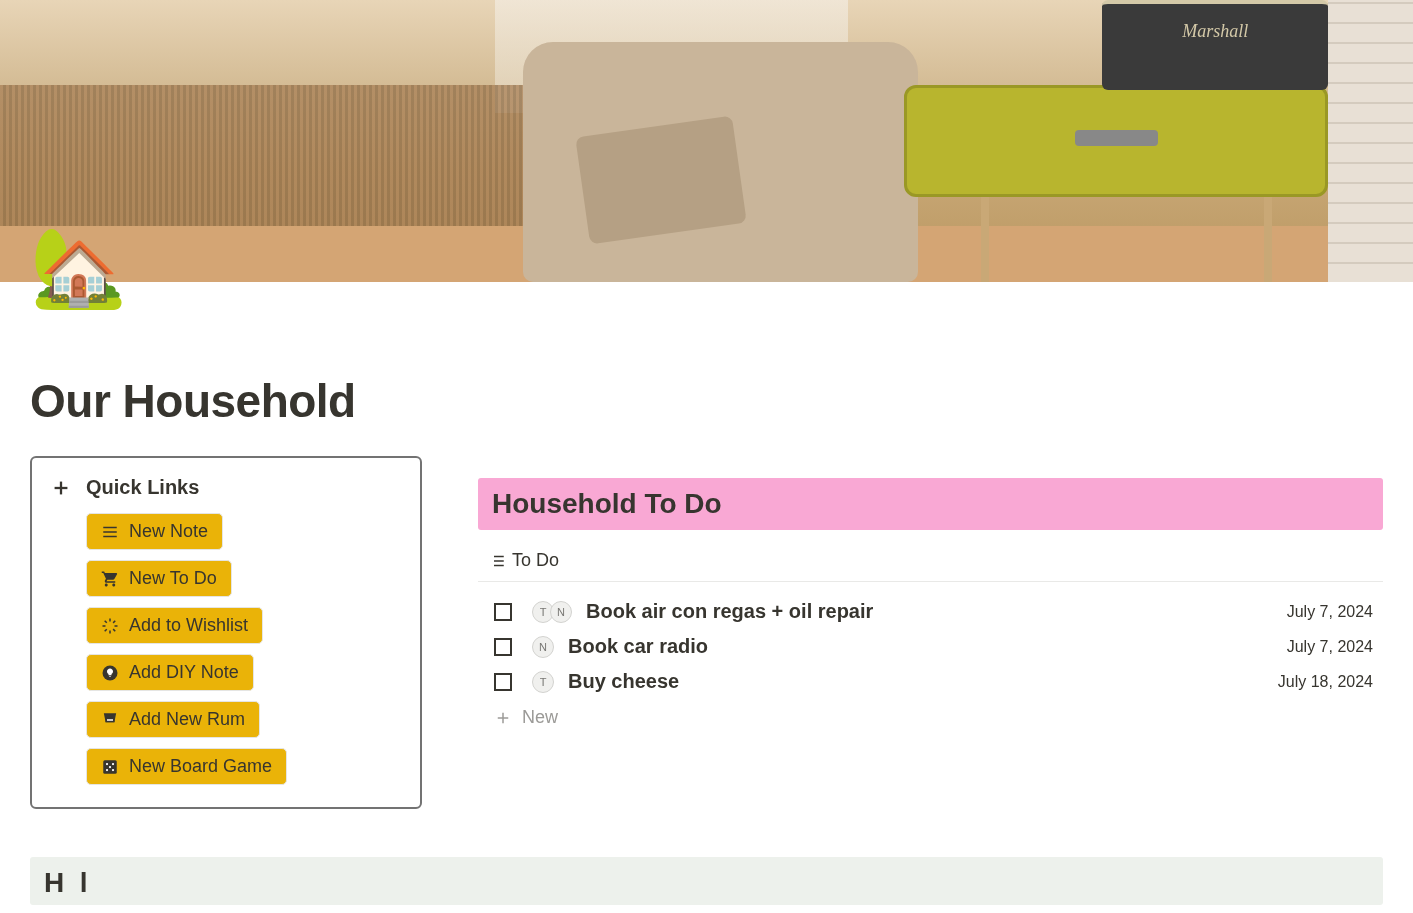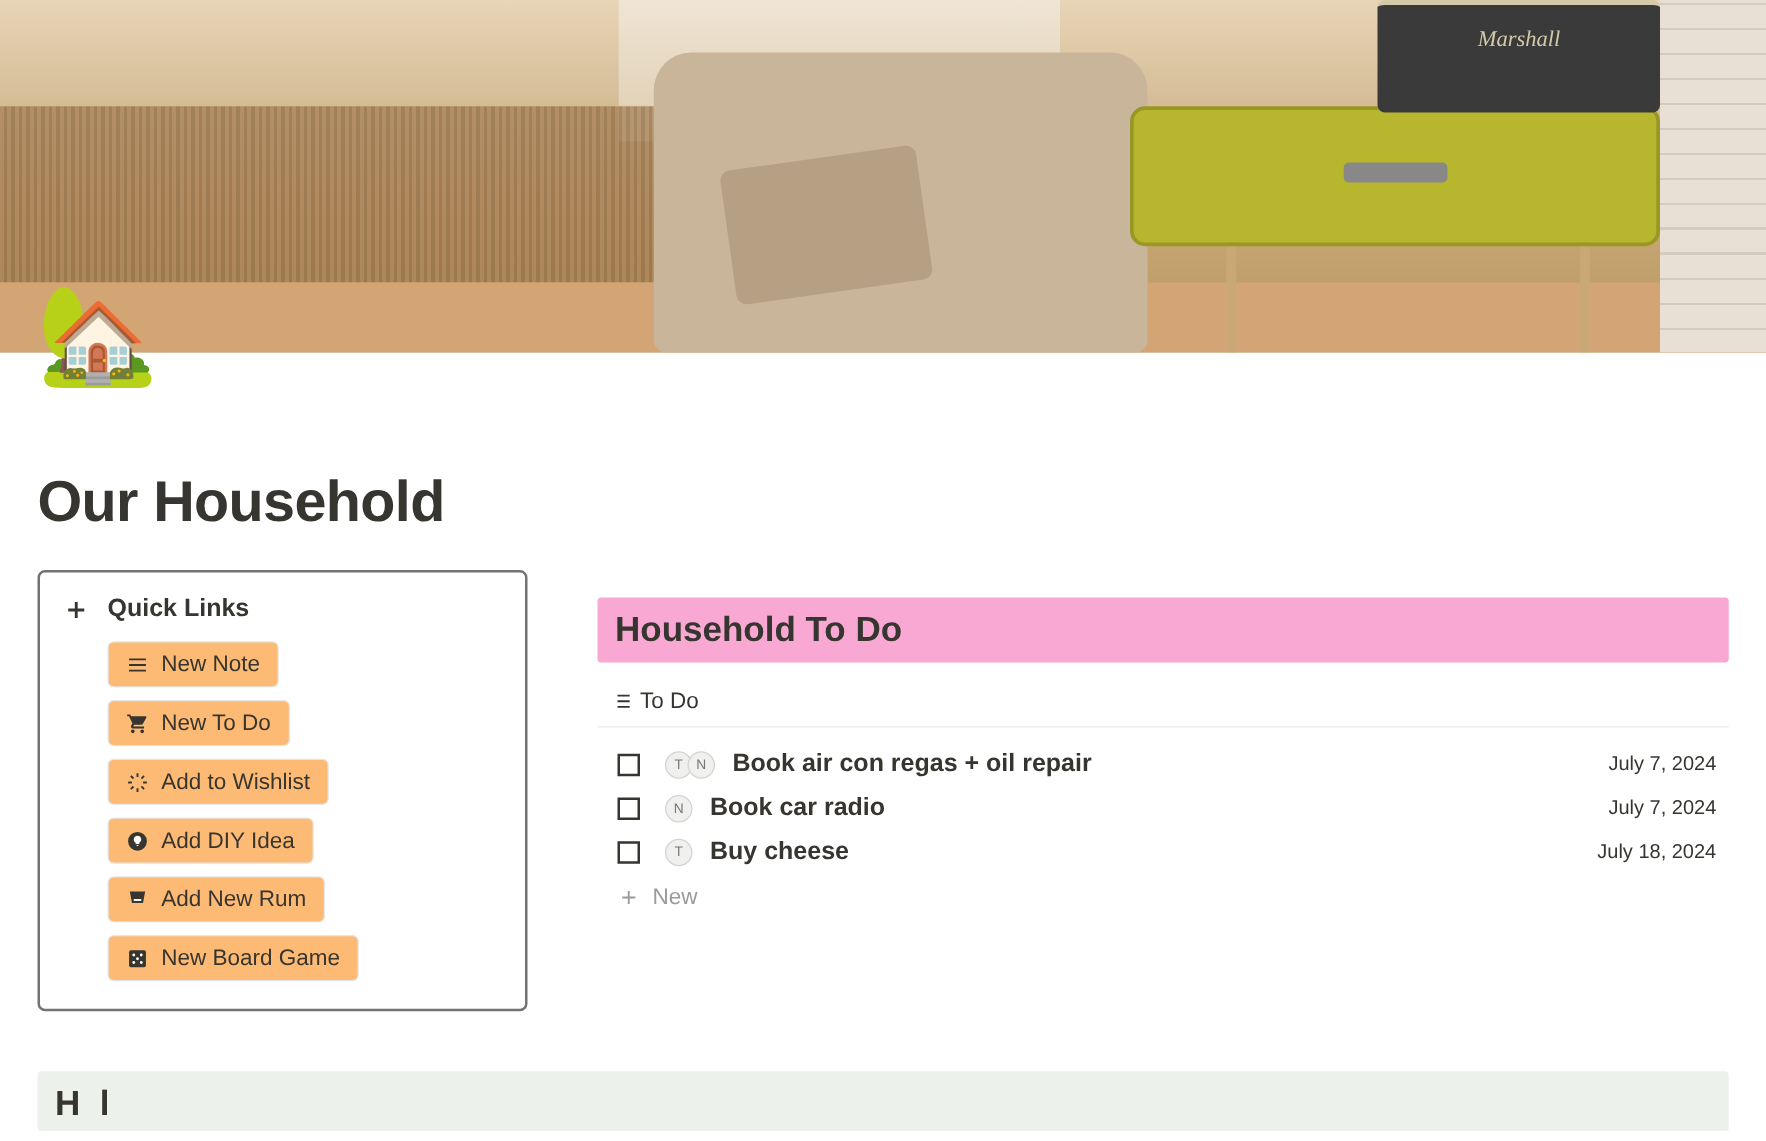--- a/index.html
+++ b/index.html
@@ -218,21 +218,21 @@
     
     .quick-link-btn {
       display: inline-flex;
       align-items: center;
       gap: 10px;
       border: 1px solid #e5e5e3;
       border-radius: 5px;
       padding: 7px 14px;
       font-size: 18px;
       font-weight: 500;
-      background: #fdba74;
+      background: #eab308;
       cursor: pointer;
       color: #37352f;
     }
     
     .quick-link-btn svg {
       width: 18px;
       height: 18px;
     }
     
     .main-section {
@@ -403,21 +403,21 @@
           <svg viewBox="0 0 24 24" fill="none" stroke="currentColor" stroke-width="2">
             <path d="M12 2v4M12 18v4M4.9 4.9l2.8 2.8M16.2 16.2l2.8 2.8M2 12h4M18 12h4M4.9 19.1l2.8-2.8M16.2 7.8l2.8-2.8"></path>
           </svg>
           <span>Add to Wishlist</span>
         </button>
         <button class="quick-link-btn">
           <svg viewBox="0 0 24 24" fill="currentColor">
             <circle cx="12" cy="12" r="10" fill="currentColor"></circle>
             <path d="M12 6c-2.2 0-4 1.8-4 4 0 1.5.8 2.8 2 3.4V15h4v-1.6c1.2-.7 2-2 2-3.4 0-2.2-1.8-4-4-4zm-1 10h2v1h-2v-1z" fill="white"></path>
           </svg>
-          <span>Add DIY Idea</span>
+          <span>Add DIY Note</span>
         </button>
         <button class="quick-link-btn">
           <svg viewBox="0 0 24 24" fill="none" stroke="currentColor" stroke-width="2">
             <path d="M5 4h14l-2 10H7L5 4z" fill="currentColor"></path>
             <rect x="7" y="10" width="10" height="4" fill="white"></rect>
           </svg>
           <span>Add New Rum</span>
         </button>
         <button class="quick-link-btn">
           <svg viewBox="0 0 24 24" fill="currentColor">

